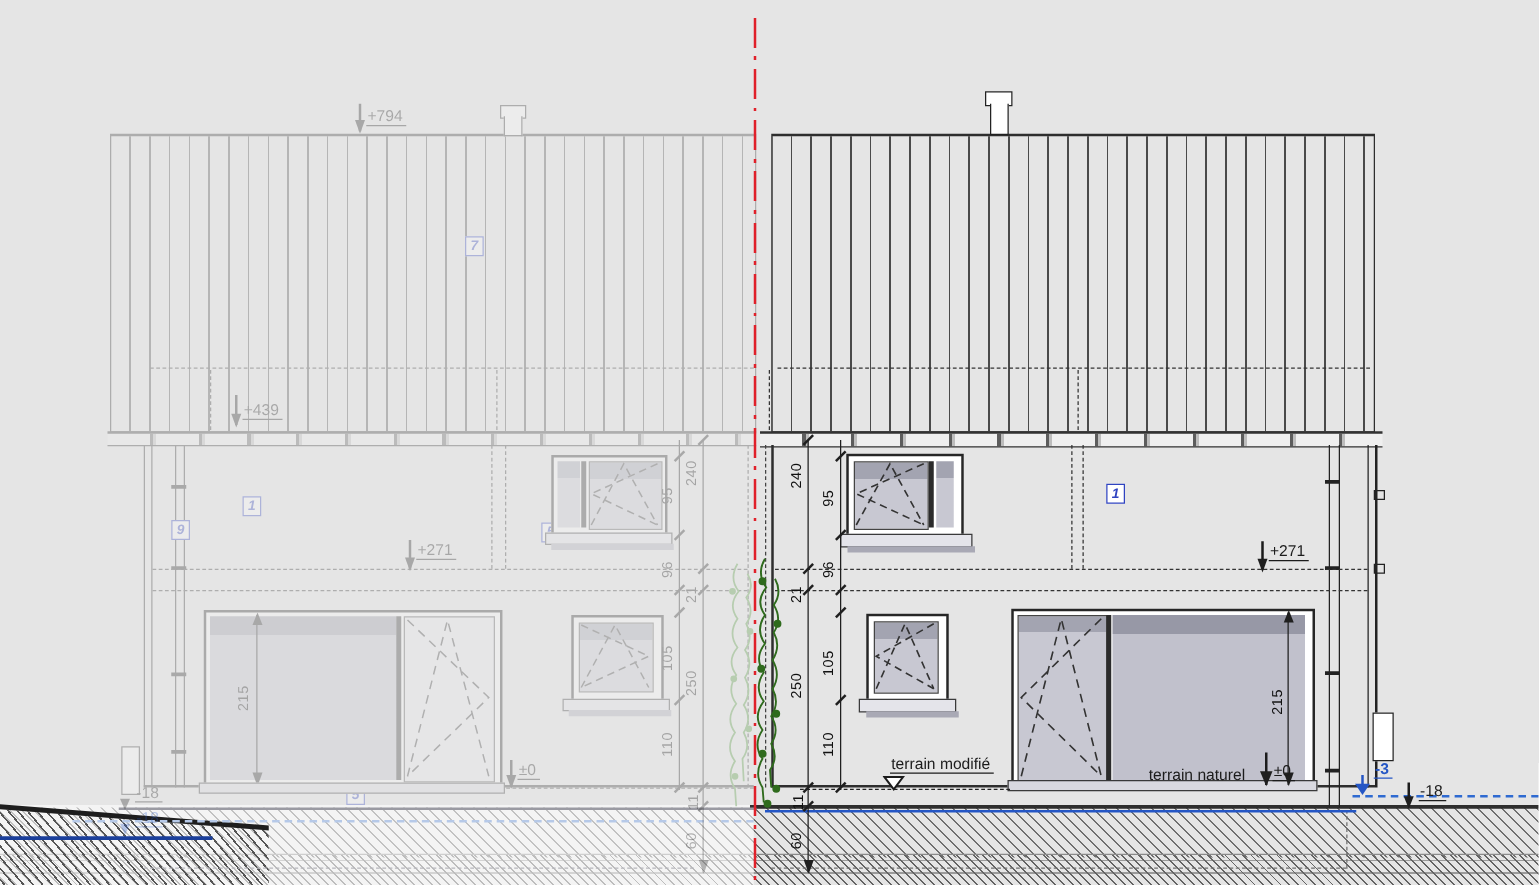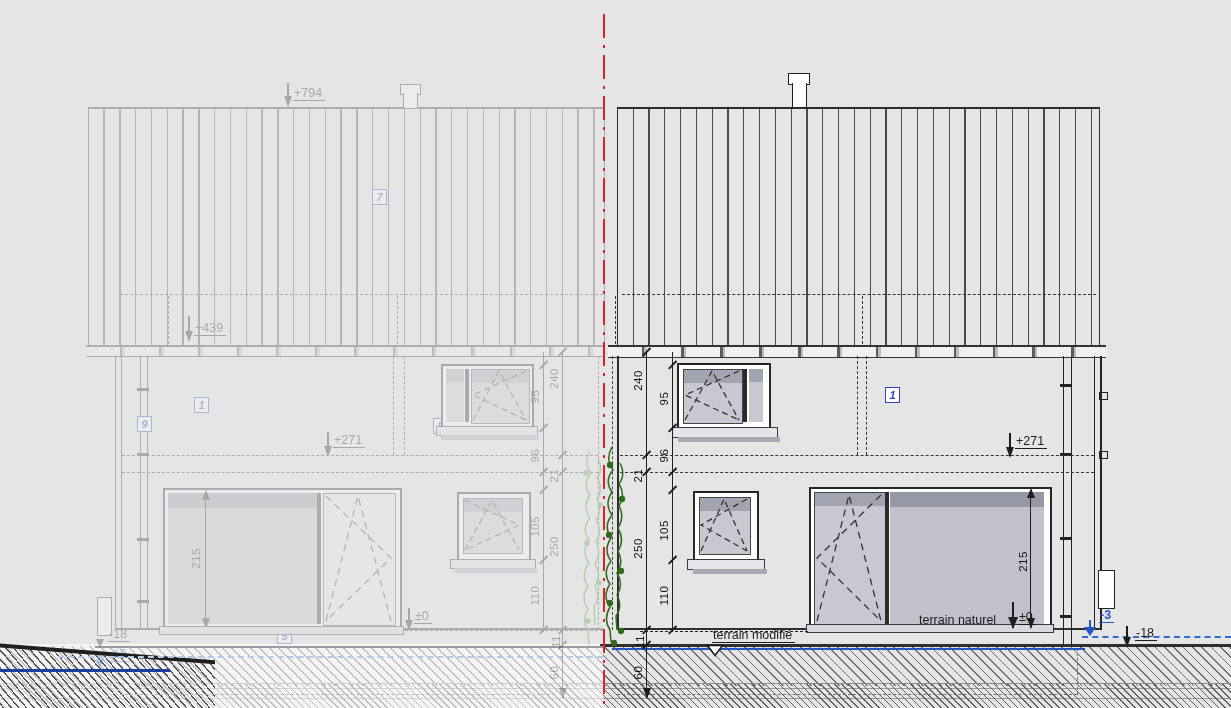--- a/index.html
+++ b/index.html
@@ -271,21 +271,21 @@
   <div class="mull" style="left:885px;top:492px;width:4px;height:132px;"></div>
   <div class="glassbig" style="left:890px;top:492px;width:154px;height:132px;"></div>
   <div class="sill" style="left:806px;top:624px;width:246px;height:7px;background:#d9d9e0;"></div>
 
   <div class="chain" style="left:1030px;top:490px;height:138px;"></div>
   <div class="arr" style="left:1027px;top:488px;border-top:none;border-bottom:10px solid #1f1f1f;"></div>
   <div class="arr" style="left:1027px;top:618px;"></div>
   <div class="dimv" style="left:1005px;top:555px;">215</div>
 
   <div class="dashx" style="left:640px;top:631px;width:168px;border-top-color:#222;"></div>
-  <div class="lvl" style="left:712px;top:628px;">
+  <div class="lvl" style="left:712px;top:604px;">
     <span class="txt">terrain modifié</span>
     <svg width="18" height="13" viewBox="0 0 18 13" style="position:absolute;left:-6px;top:16px;">
       <polygon points="1.5,1.5 16.5,1.5 9,11.5" fill="#fff" stroke="#1c1c1c" stroke-width="1.6"></polygon>
     </svg>
   </div>
   <div class="lvl" style="left:919px;top:613px;">
     <span>terrain naturel</span>
   </div>
   <div class="lvl" style="left:1012px;top:602px;">
     <div class="stem" style="left:0;top:0;height:26px;"></div>

